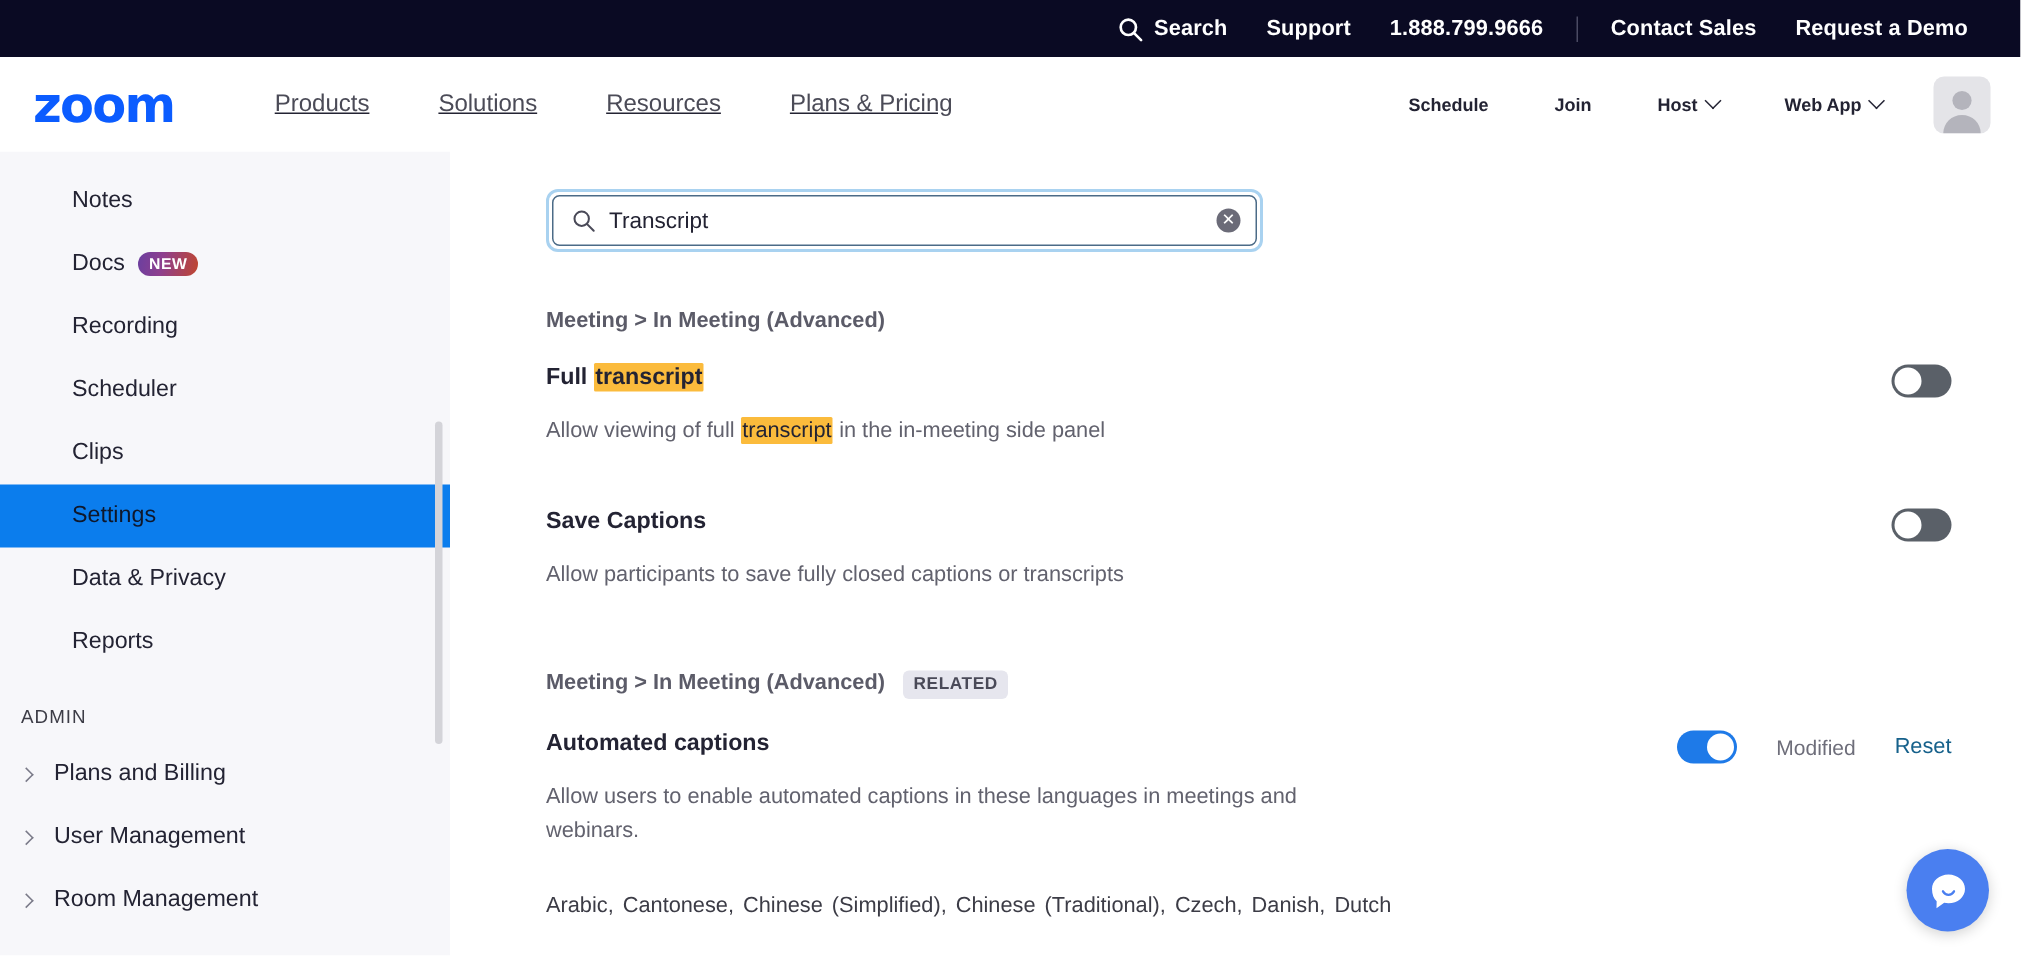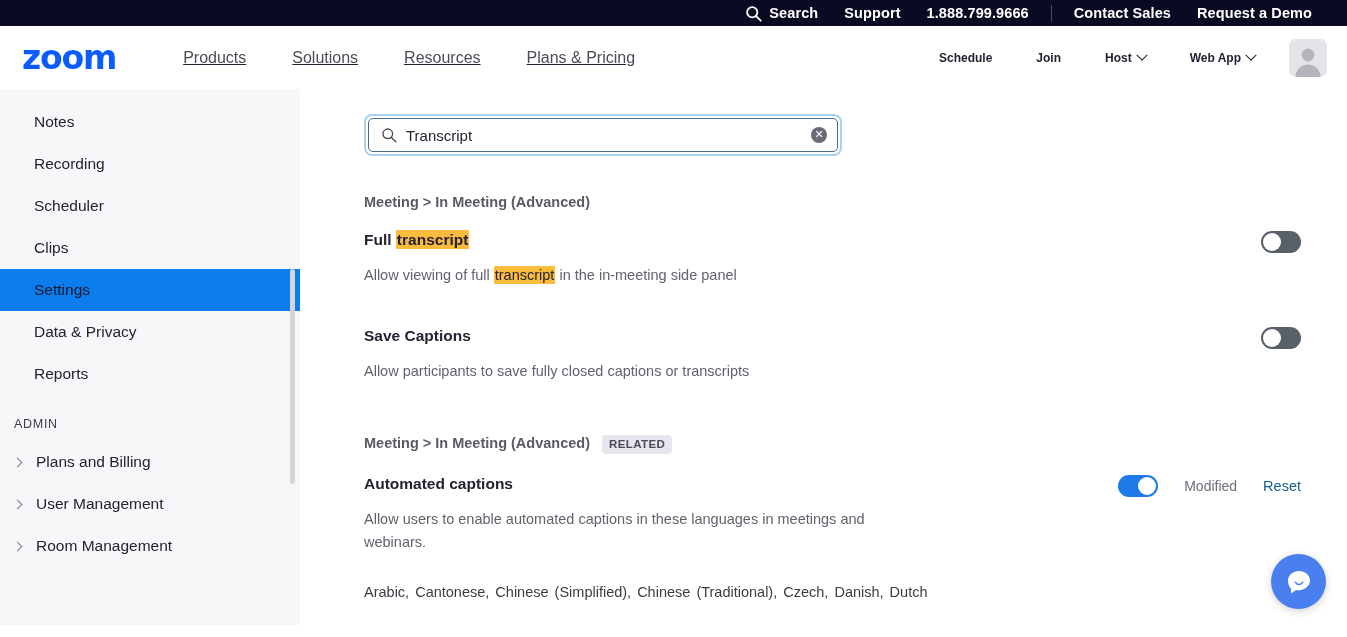--- a/index.html
+++ b/index.html
@@ -8,21 +8,21 @@
     width: 1347px;
     height: 637px;
     overflow: hidden;
     font-family: "Liberation Sans", sans-serif;
     background: #ffffff;
     color: #232333;
   }
 
   
   .topbar {
-    height: 26px;
+    height: 38px;
     background: #0a0a23;
     display: flex;
     align-items: center;
     justify-content: flex-end;
     padding-right: 22px;
     gap: 0;
   }
   .topbar-link {
     color: #ffffff;
     font-size: 14.5px;
@@ -116,21 +116,21 @@
     flex: none;
     background: #f7f7fa;
     position: relative;
     padding-top: 12px;
     overflow: hidden;
   }
   .side-item {
     height: 42px;
     display: flex;
     align-items: center;
-    padding-left: 34px;
+    padding-left: 48px;
     font-size: 15.5px;
     color: #232333;
     cursor: pointer;
     gap: 9px;
   }
   .side-item.active {
     background: #0b7ded;
     color: #0f172a;
   }
   .side-item.sub { padding-left: 14px; }
@@ -372,20 +372,24 @@
   </div>
 </div>
 
 <div class="body-wrap">
 
   <div class="sidebar">
     <div class="side-item">
       <span>Notes</span>
     </div>
     <div class="side-item">
+      <span>Docs</span>
+      <span class="badge-new">NEW</span>
+    </div>
+    <div class="side-item">
       <span>Recording</span>
     </div>
     <div class="side-item">
       <span>Scheduler</span>
     </div>
     <div class="side-item">
       <span>Clips</span>
     </div>
     <div class="side-item active">
       <span>Settings</span>

